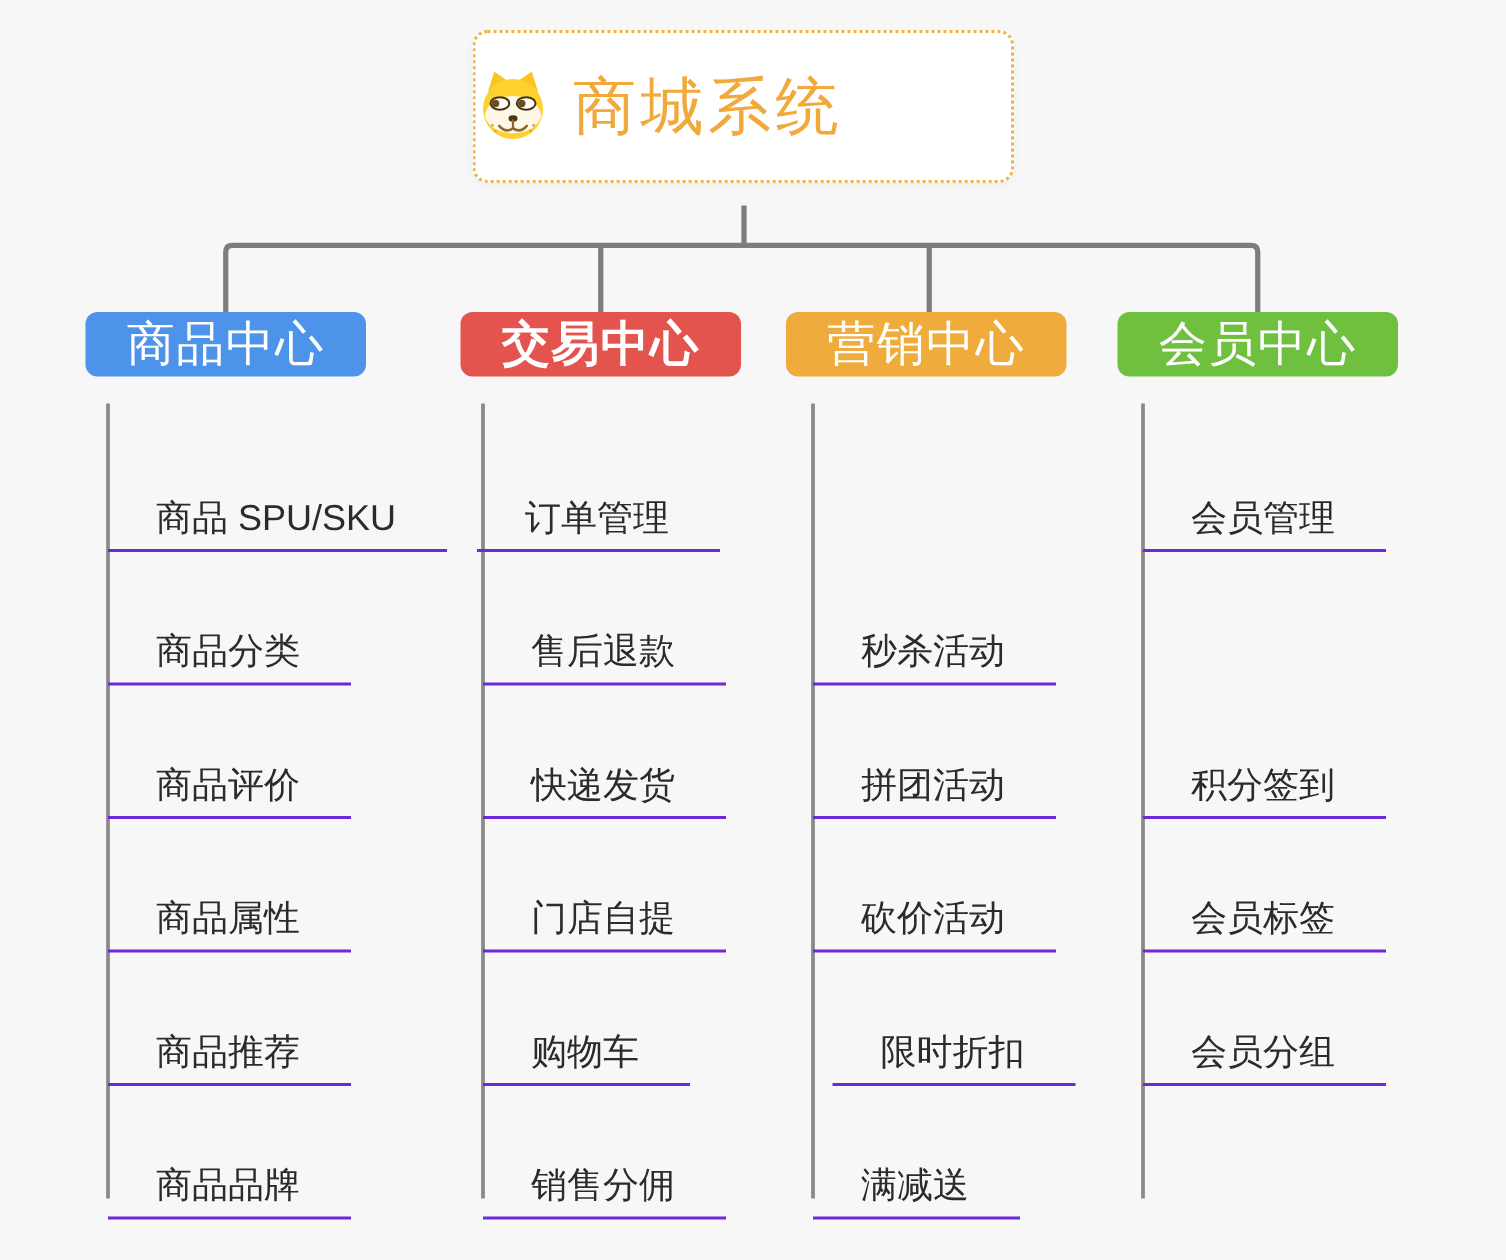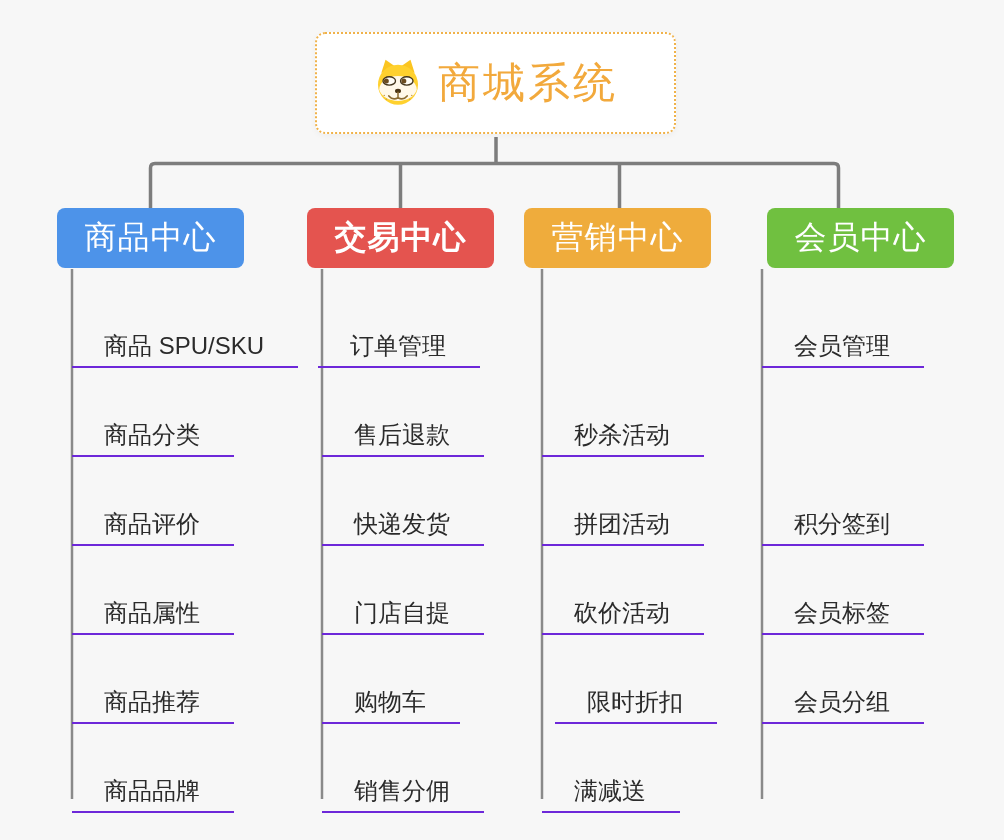--- a/index.html
+++ b/index.html
@@ -9,36 +9,36 @@
     font-family:"Liberation Sans","DejaVu Sans",sans-serif;
     position:relative;overflow:hidden;
   }
   .canvas{position:absolute;inset:0;width:1004px;height:840px;}
 
   
   .connectors{position:absolute;left:0;top:0;width:1004px;height:840px;pointer-events:none;}
 
   
   .root-node{
-    position:absolute;left:315px;top:32px;width:361px;height:102px;
+    position:absolute;left:315px;top:20px;width:361px;height:102px;
     background:#ffffff;border:2px dotted #f0b24a;border-radius:10px;
     box-sizing:border-box;
-    display:flex;align-items:center;justify-content:center;
+    display:flex;align-items:center;justify-content:flex-start;
     box-shadow:0 2px 6px rgba(0,0,0,0.04);
     cursor:default;
   }
   .root-icon{width:50px;height:50px;margin-right:15px;flex:0 0 auto;}
   .root-title{
     font-size:42px;letter-spacing:3px;color:#f2a93c;
     line-height:1;white-space:nowrap;
   }
 
   
   .branch-header{
-    position:absolute;top:208px;width:187px;height:60px;
+    position:absolute;top:208px;width:187px;height:43px;
     border-radius:8px;box-sizing:border-box;
     display:flex;align-items:center;justify-content:center;
     color:#ffffff;font-size:32px;letter-spacing:1px;white-space:nowrap;
     cursor:default;
   }
 
   
   .sub-item{
     position:absolute;
     padding:0 34px 5px 32px;
@@ -90,21 +90,21 @@
 
   <div class="branch-header" style="left: 57px; background-color: rgb(77, 147, 233);">
     <span>商品中心</span>
   </div>
   <div class="branch-header" style="left: 307px; background-color: rgb(228, 84, 79); font-weight: bold;">
     <span>交易中心</span>
   </div>
   <div class="branch-header" style="left: 524px; background-color: rgb(239, 172, 60);">
     <span>营销中心</span>
   </div>
-  <div class="branch-header" style="left: 767px; background-color: rgb(112, 192, 64);">
+  <div class="branch-header" style="left: 745px; background-color: rgb(112, 192, 64);">
     <span>会员中心</span>
   </div>
 
   <div class="sub-item" style="left:72px;top:320px">商品 SPU/SKU</div>
   <div class="sub-item" style="left:72px;top:409px">商品分类</div>
   <div class="sub-item" style="left:72px;top:498px">商品评价</div>
   <div class="sub-item" style="left:72px;top:587px">商品属性</div>
   <div class="sub-item" style="left:72px;top:676px">商品推荐</div>
   <div class="sub-item" style="left:72px;top:765px">商品品牌</div>
 

